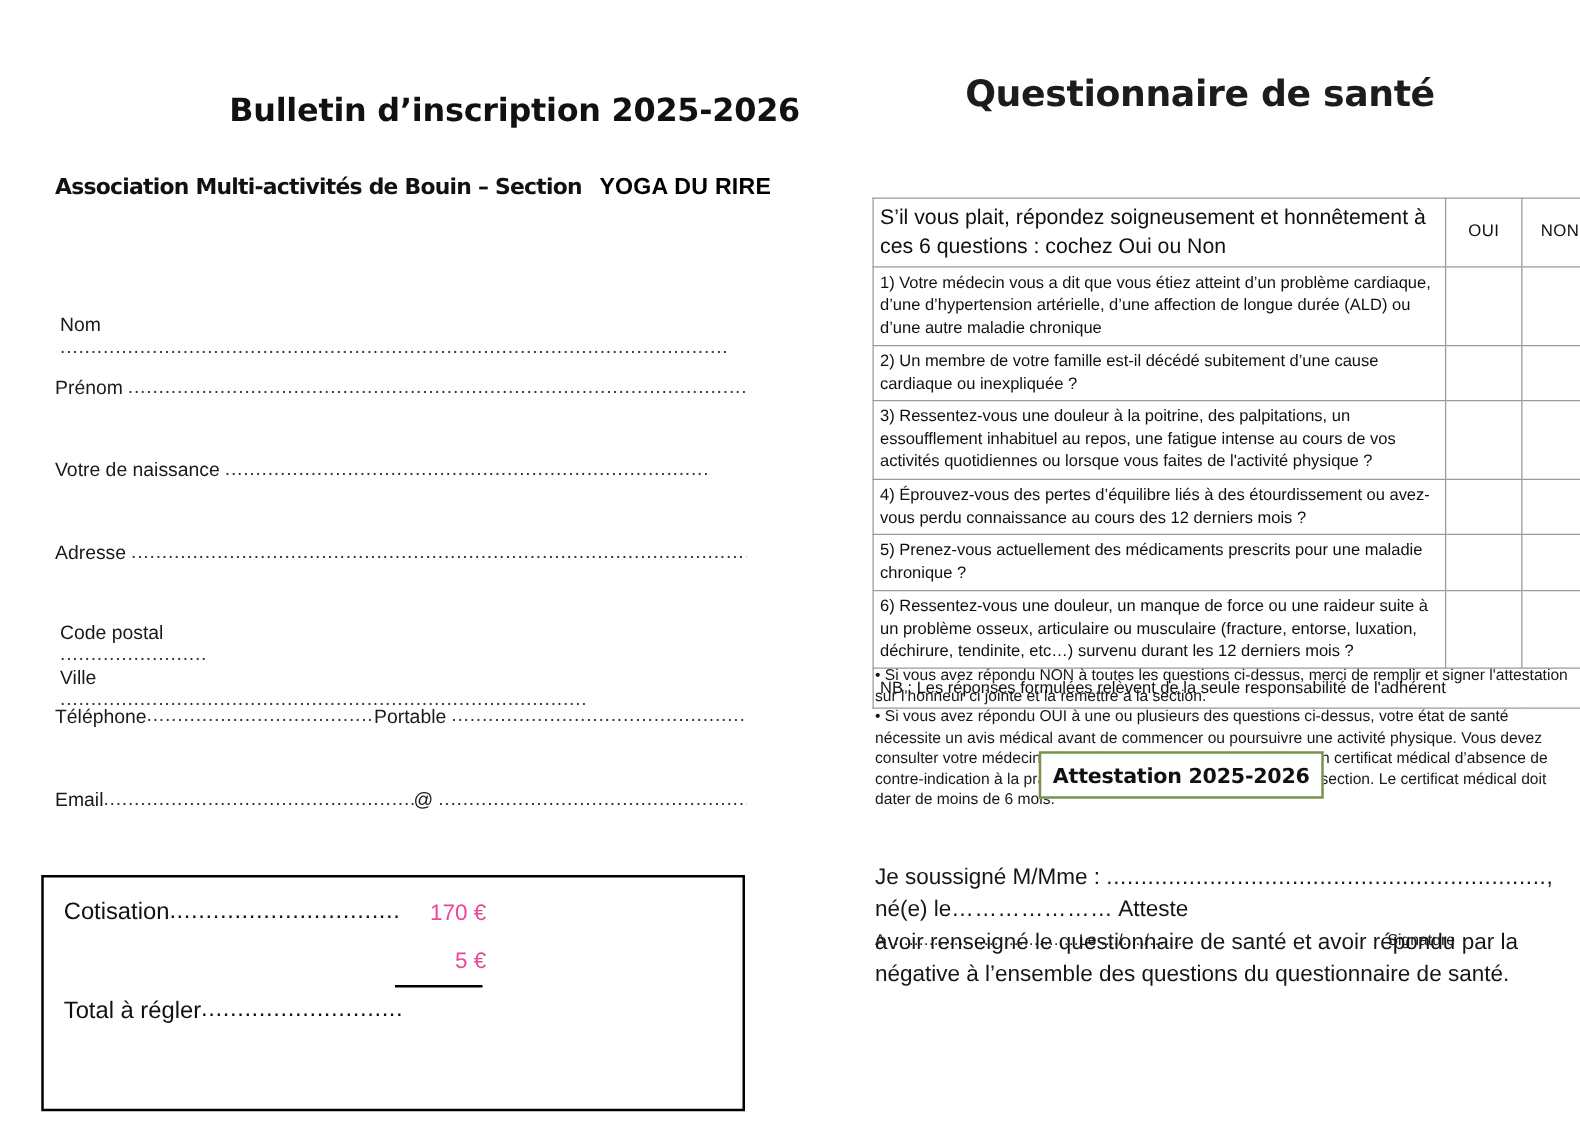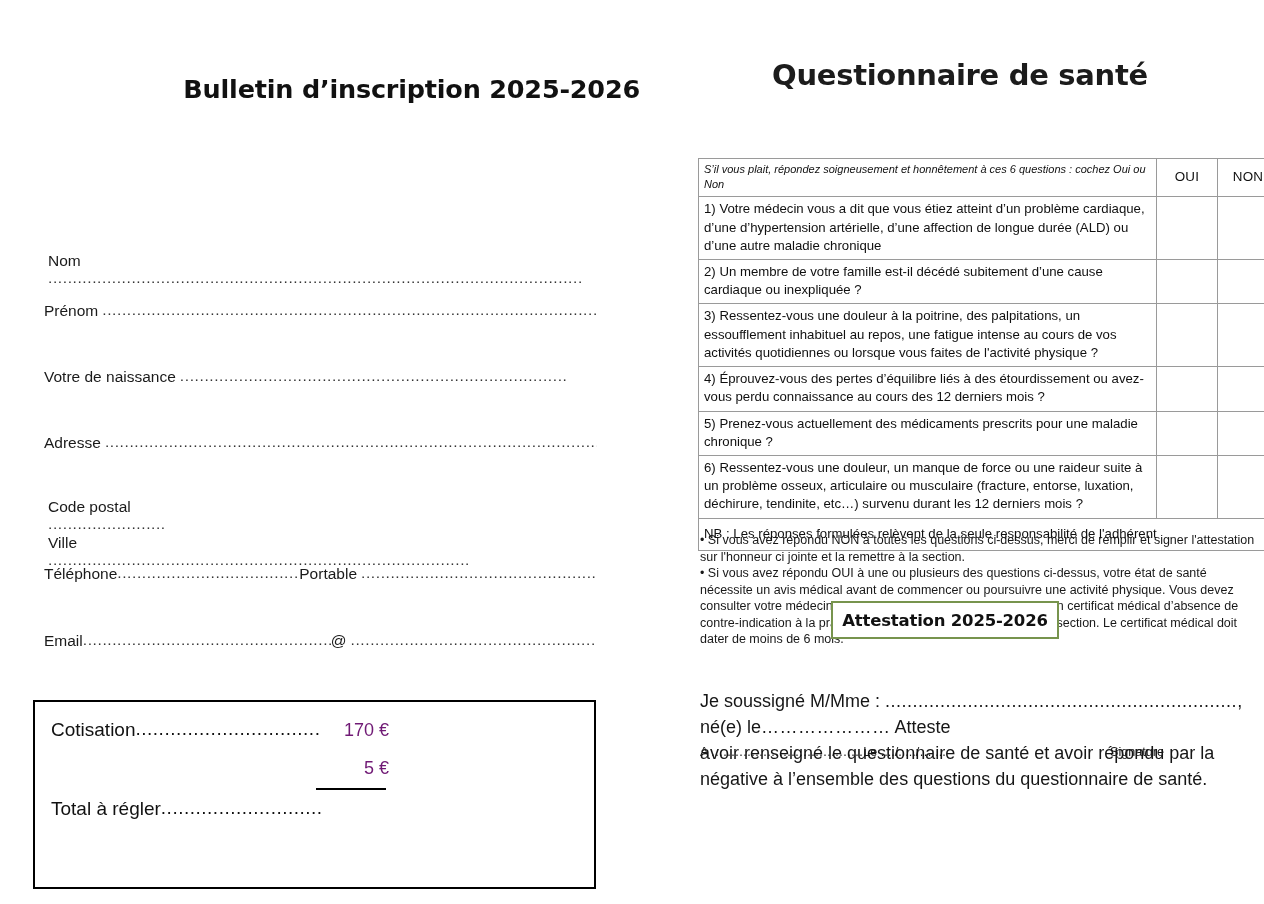--- a/index.html
+++ b/index.html
@@ -134,21 +134,21 @@
     white-space: nowrap;
     letter-spacing: 0.5px;
     position: relative;
     top: -1px;
   }
   .fee-amt {
     position: absolute;
     width: 72px;
     text-align: right;
     font-size: 18px;
-    color: #701a75;
+    color: #ec4899;
   }
   .fee-underline {
     position: absolute;
     left: 316px;
     top: 788px;
     width: 70px;
     height: 0;
     border-top: 2.5px solid #000;
   }
 
@@ -198,21 +198,21 @@
     border: 1px solid #9a9a9a;
     vertical-align: top;
     padding: 3px 5px 4px 5px;
     font-family: "Liberation Sans", sans-serif;
     font-size: 13.2px;
     line-height: 1.38;
     color: #101010;
   }
   .q-table td.q-text { width: 447px; }
   .q-table td.q-col  { width: 50px; text-align: center; }
-  .q-table td.hdr    { font-size: 11px; font-style: italic; }
+  .q-table td.hdr    { font-size: 17px; }
   .q-table td.hdr-col{
     text-align: center;
     vertical-align: middle;
     font-size: 13.4px;
     letter-spacing: 0.3px;
   }
   .q-table td.nb-cell {
     font-size: 13.2px;
     padding-top: 6px;
     padding-bottom: 7px;
@@ -282,20 +282,23 @@
 </style>
 </head>
 <body>
 
 <div class="page">
 
   <div class="col-left">
 
     <div class="title-main">Bulletin d’inscription 2025-2026</div>
 
+    <div class="assoc-line">
+      <span class="assoc-name">Association Multi-activités de Bouin – Section</span><span class="assoc-section">YOGA DU RIRE</span>
+    </div>
 
     <div class="field-row" style="top:252px;flex-direction:column;">
       <span class="lbl">Nom</span>
       <span class="dots leader">.............................................................................................................</span>
     </div>
 
     <div class="field-row" style="top:302px;">
       <span class="lbl">Prénom</span>
       <span class="dots leader">......................................................................................................</span>
     </div>

